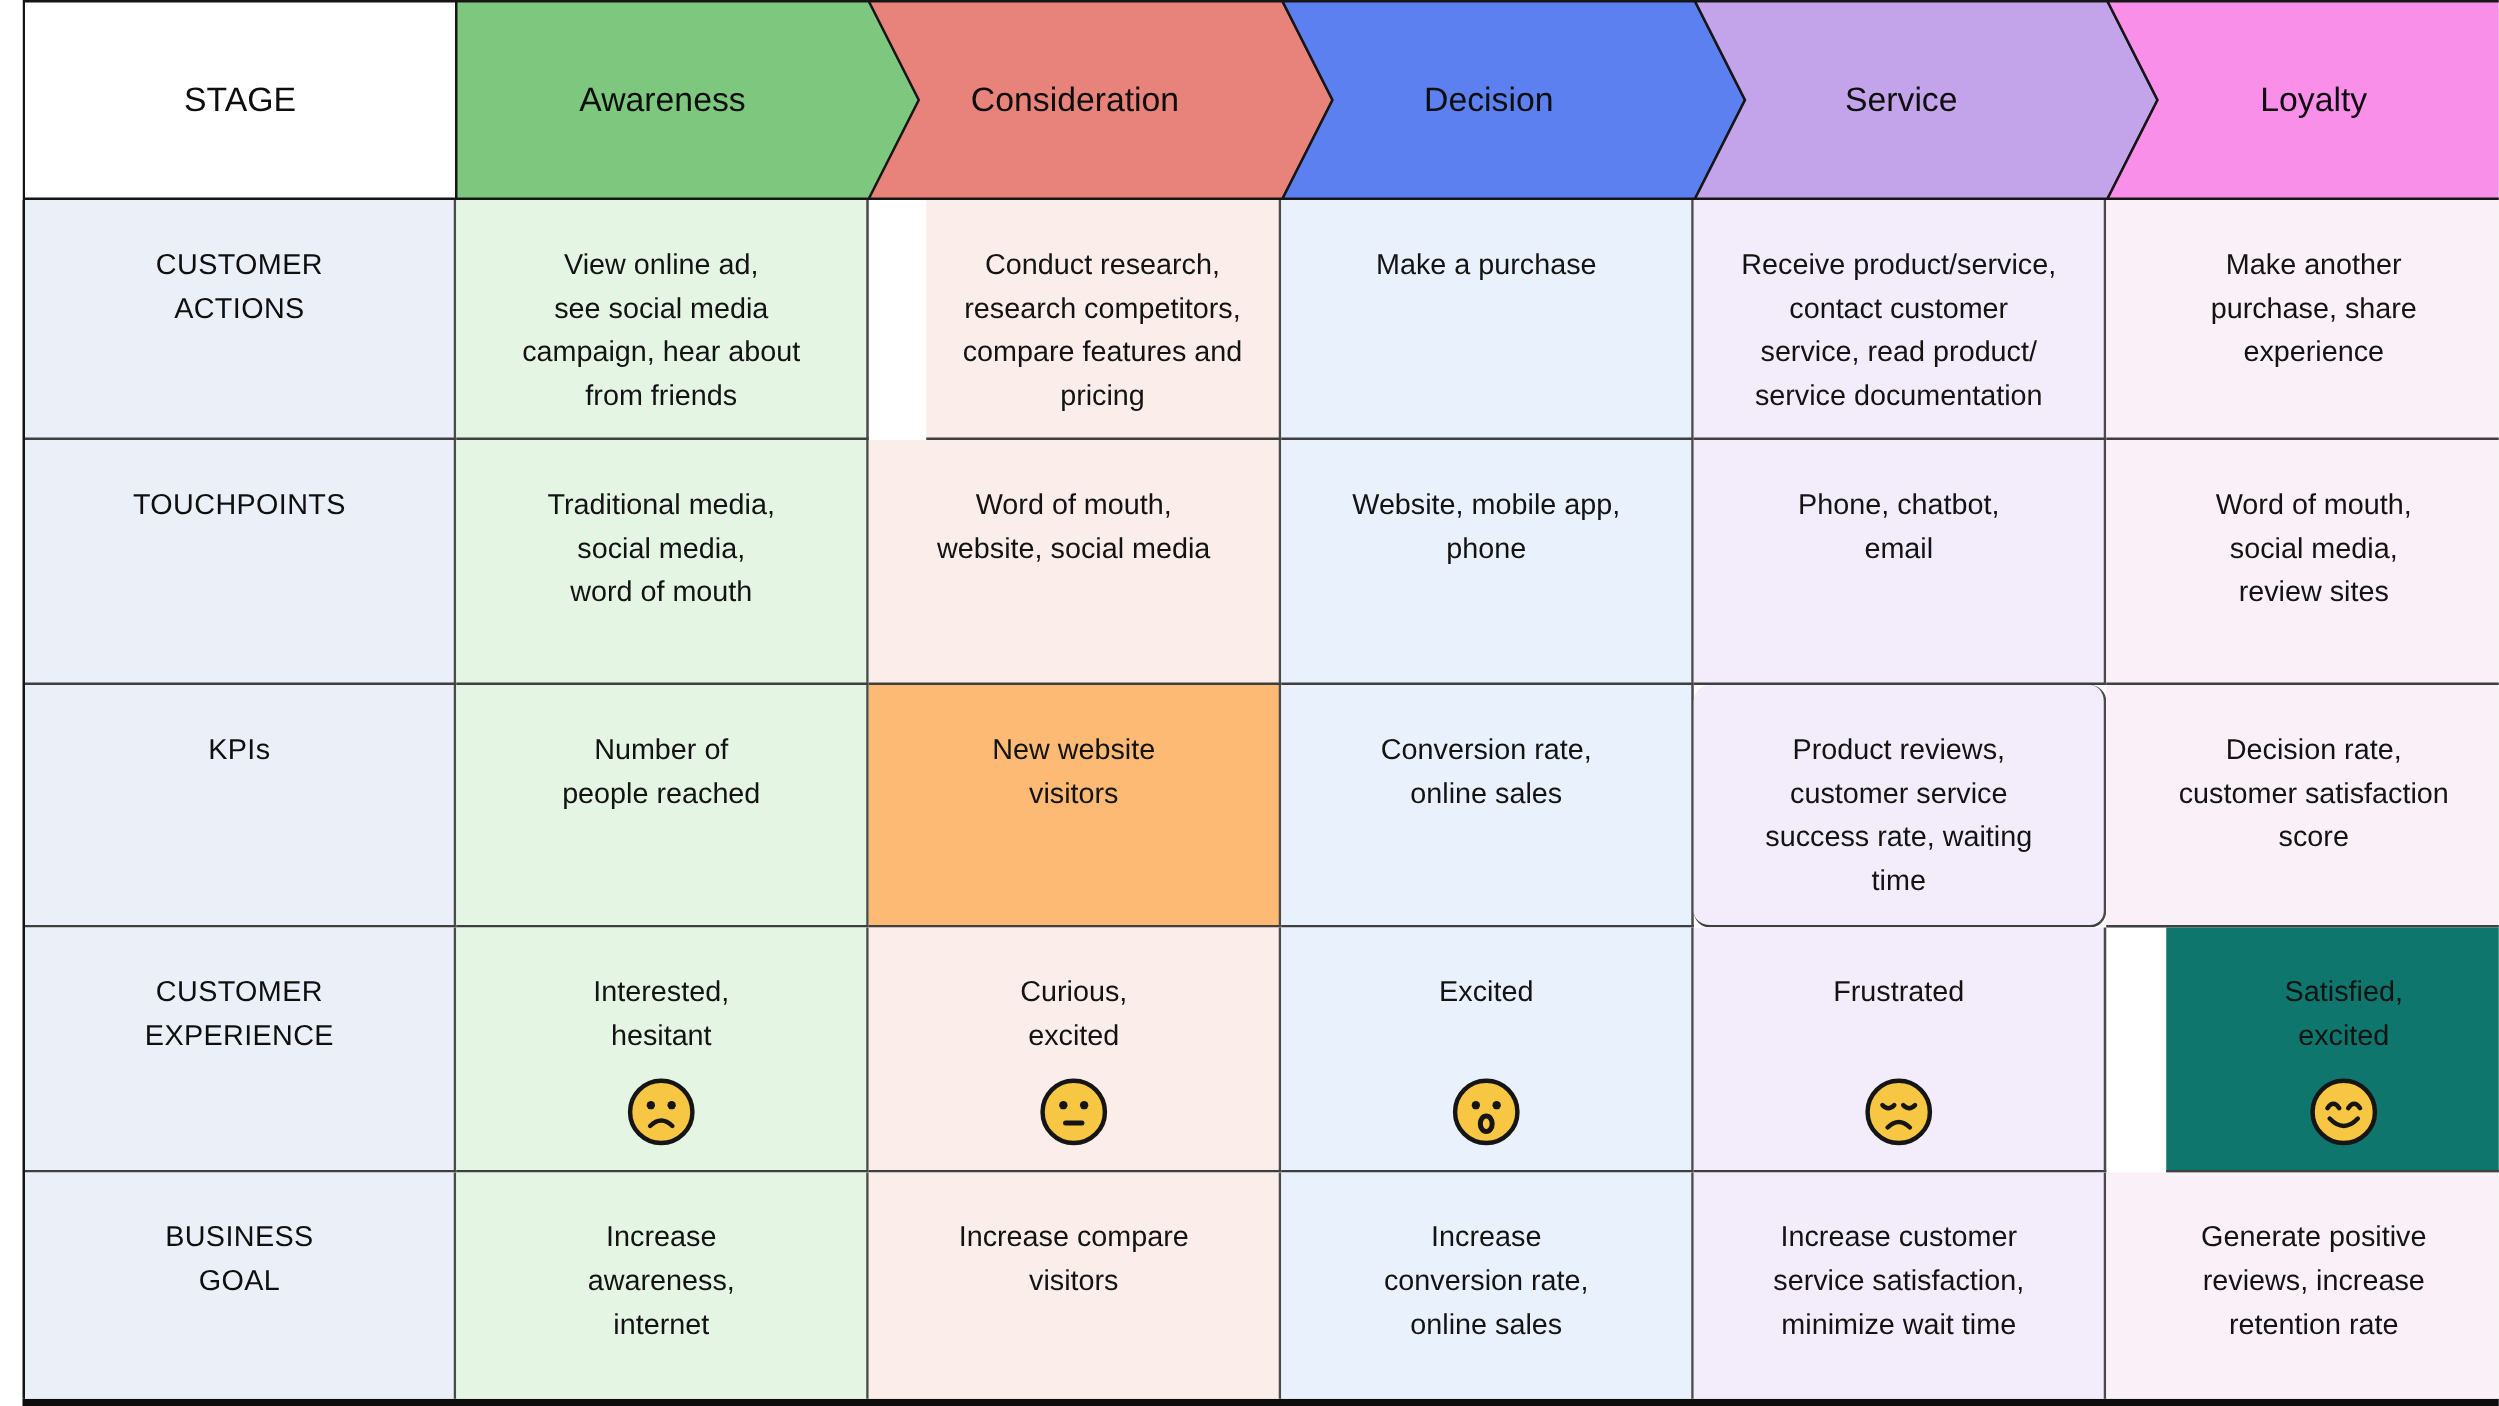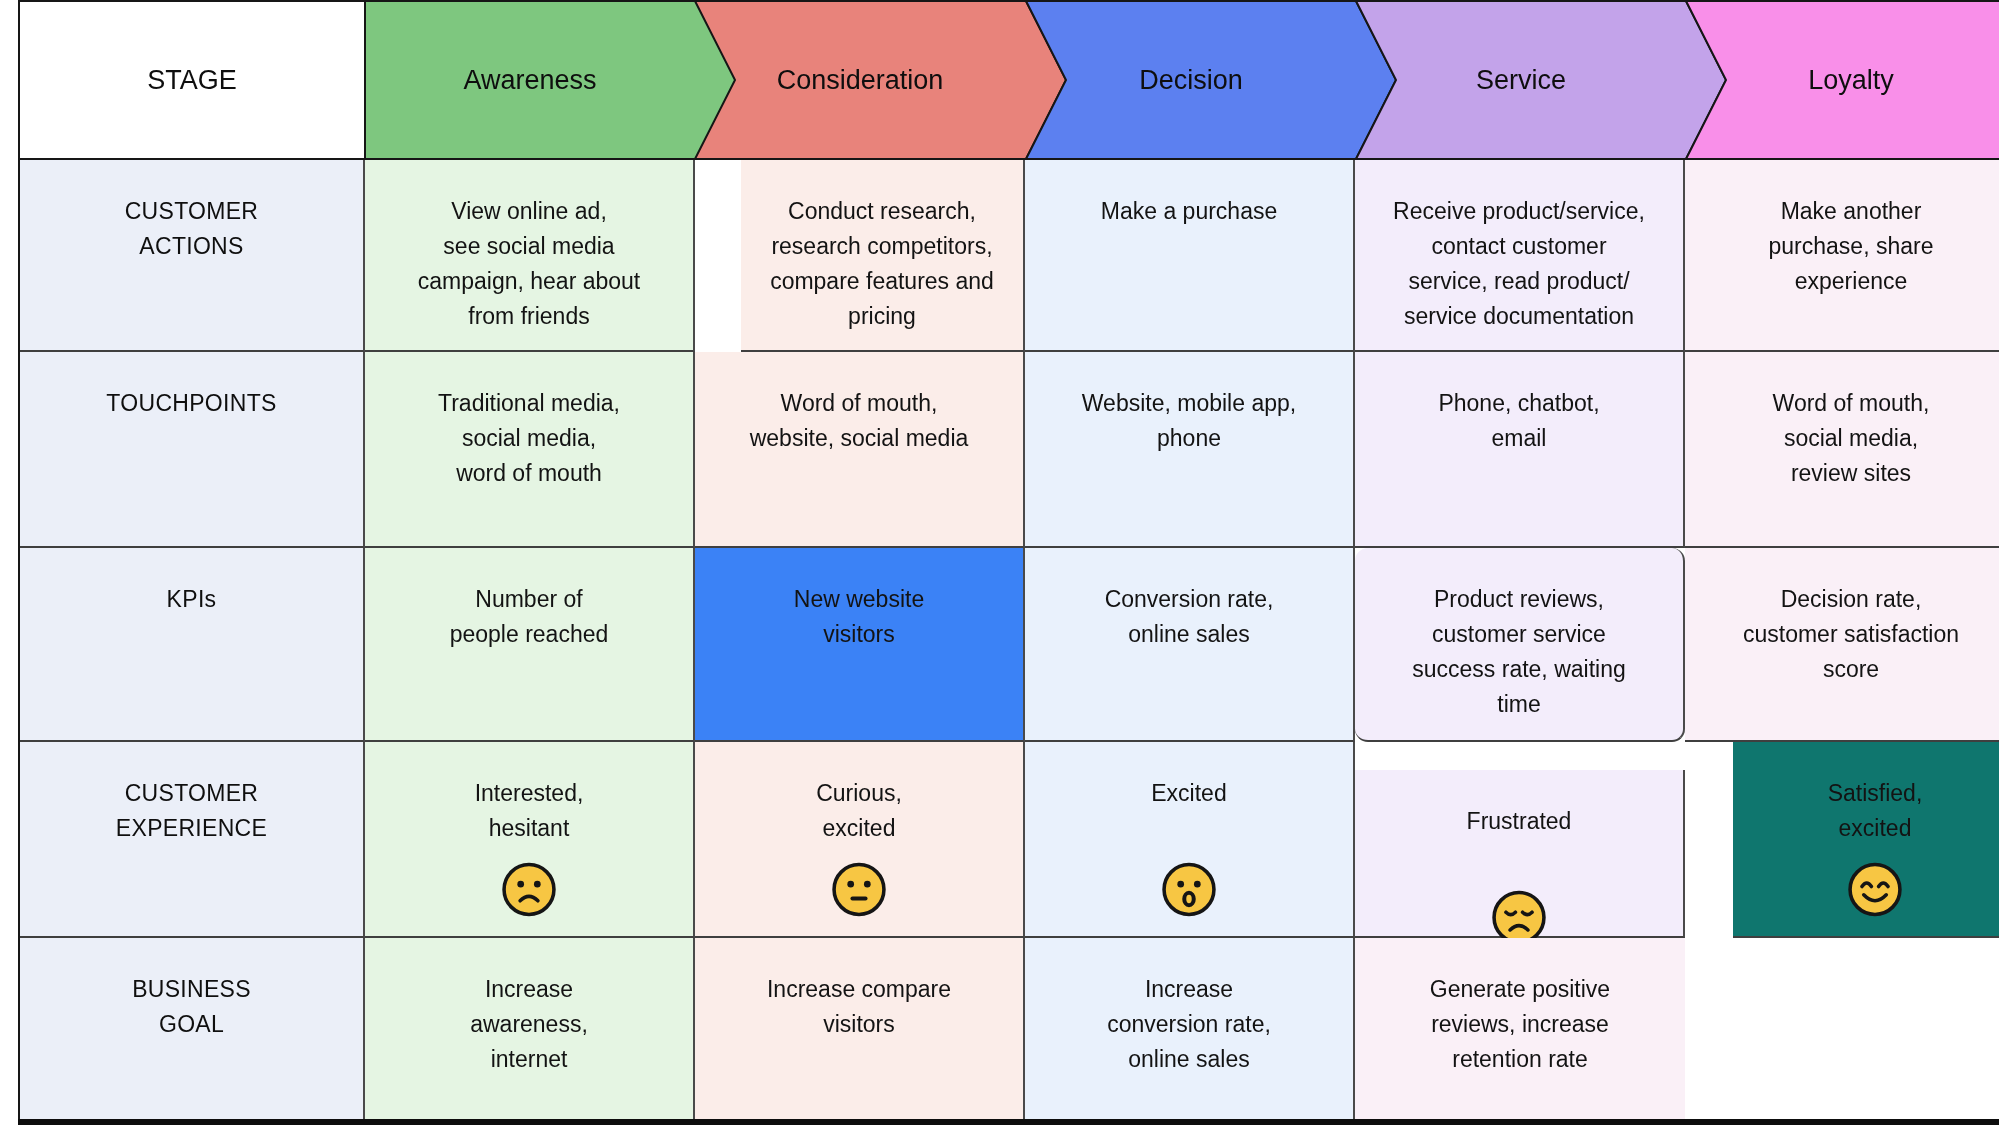--- a/index.html
+++ b/index.html
@@ -96,21 +96,21 @@
       <div class="cell" style="background: rgb(233, 241, 252);">Website, mobile app,
 phone</div>
       <div class="cell" style="background: rgb(243, 237, 251);">Phone, chatbot,
 email</div>
       <div class="cell last-col" style="background: rgb(250, 240, 247);">Word of mouth,
 social media,
 review sites</div>
       <div class="cell row-label" style="background: rgb(235, 239, 248);">KPIs</div>
       <div class="cell" style="background: rgb(229, 245, 227);">Number of
 people reached</div>
-      <div class="cell" style="background: #3b82f6;">New website
+      <div class="cell" style="background: #fdba74;">New website
 visitors</div>
       <div class="cell" style="background: rgb(233, 241, 252);">Conversion rate,
 online sales</div>
       <div class="cell" style="background: rgb(243, 237, 251); border-radius: 13px;">Product reviews,
 customer service
 success rate, waiting
 time</div>
       <div class="cell last-col" style="background: rgb(250, 240, 247);">Decision rate,
 customer satisfaction
 score</div>
@@ -129,40 +129,43 @@
             <circle cx="17" cy="19.5" r="2.8" fill="#151515"></circle>
             <circle cx="31" cy="19.5" r="2.8" fill="#151515"></circle>
             <path d="M18.5,31.5 L29.5,31.5" fill="none" stroke="#151515" stroke-width="3.4" stroke-linecap="round"></path>
           </svg></span></div>
       <div class="cell" style="background: rgb(233, 241, 252);">Excited<span class="emoji"><svg viewBox="0 0 48 48" xmlns="http://www.w3.org/2000/svg">
             <circle cx="24" cy="24" r="21" fill="#F7C643" stroke="#151515" stroke-width="3"></circle>
             <circle cx="17" cy="19.5" r="2.8" fill="#151515"></circle>
             <circle cx="31" cy="19.5" r="2.8" fill="#151515"></circle>
             <ellipse cx="24" cy="32" rx="4" ry="5.2" fill="#F7C643" stroke="#151515" stroke-width="3.4"></ellipse>
           </svg></span></div>
-      <div class="cell" style="background: rgb(243, 237, 251); margin-top: 28px;">Frustrated<span class="emoji"><svg viewBox="0 0 48 48" xmlns="http://www.w3.org/2000/svg">
+      <div class="cell" style="background: rgb(243, 237, 251);">Frustrated<span class="emoji"><svg viewBox="0 0 48 48" xmlns="http://www.w3.org/2000/svg">
             <circle cx="24" cy="24" r="21" fill="#F7C643" stroke="#151515" stroke-width="3"></circle>
             <path d="M13,19.5 Q17,23.5 21,19.5 M27,19.5 Q31,23.5 35,19.5" fill="none" stroke="#151515" stroke-width="3" stroke-linecap="round"></path>
             <path d="M16.5,34.5 Q24,27 31.5,34.5" fill="none" stroke="#151515" stroke-width="3" stroke-linecap="round"></path>
           </svg></span></div>
       <div class="cell last-col" style="background: #0f766e; margin-left: 48px;">Satisfied,
 excited<span class="emoji"><svg viewBox="0 0 48 48" xmlns="http://www.w3.org/2000/svg">
             <circle cx="24" cy="24" r="21" fill="#F7C643" stroke="#151515" stroke-width="3"></circle>
             <path d="M13,21.5 Q17,15.5 21,21.5 M27,21.5 Q31,15.5 35,21.5" fill="none" stroke="#151515" stroke-width="3" stroke-linecap="round"></path>
             <path d="M14.5,28.5 Q24,38.5 33.5,28.5" fill="none" stroke="#151515" stroke-width="3" stroke-linecap="round"></path>
           </svg></span></div>
       <div class="cell last-row row-label" style="background: rgb(235, 239, 248);">BUSINESS
 GOAL</div>
       <div class="cell last-row" style="background: rgb(229, 245, 227);">Increase
 awareness,
 internet</div>
       <div class="cell last-row" style="background: rgb(251, 237, 233);">Increase compare
 visitors</div>
       <div class="cell last-row" style="background: rgb(233, 241, 252);">Increase
 conversion rate,
 online sales</div>
+      <div class="cell last-row" style="background: rgb(243, 237, 251);">Increase customer
+service satisfaction,
+minimize wait time</div>
       <div class="cell last-col last-row" style="background: rgb(250, 240, 247);">Generate positive
 reviews, increase
 retention rate</div>
     </div>
 
   <div class="bottom-bar"></div>
 </div>
 
 </body></html>

